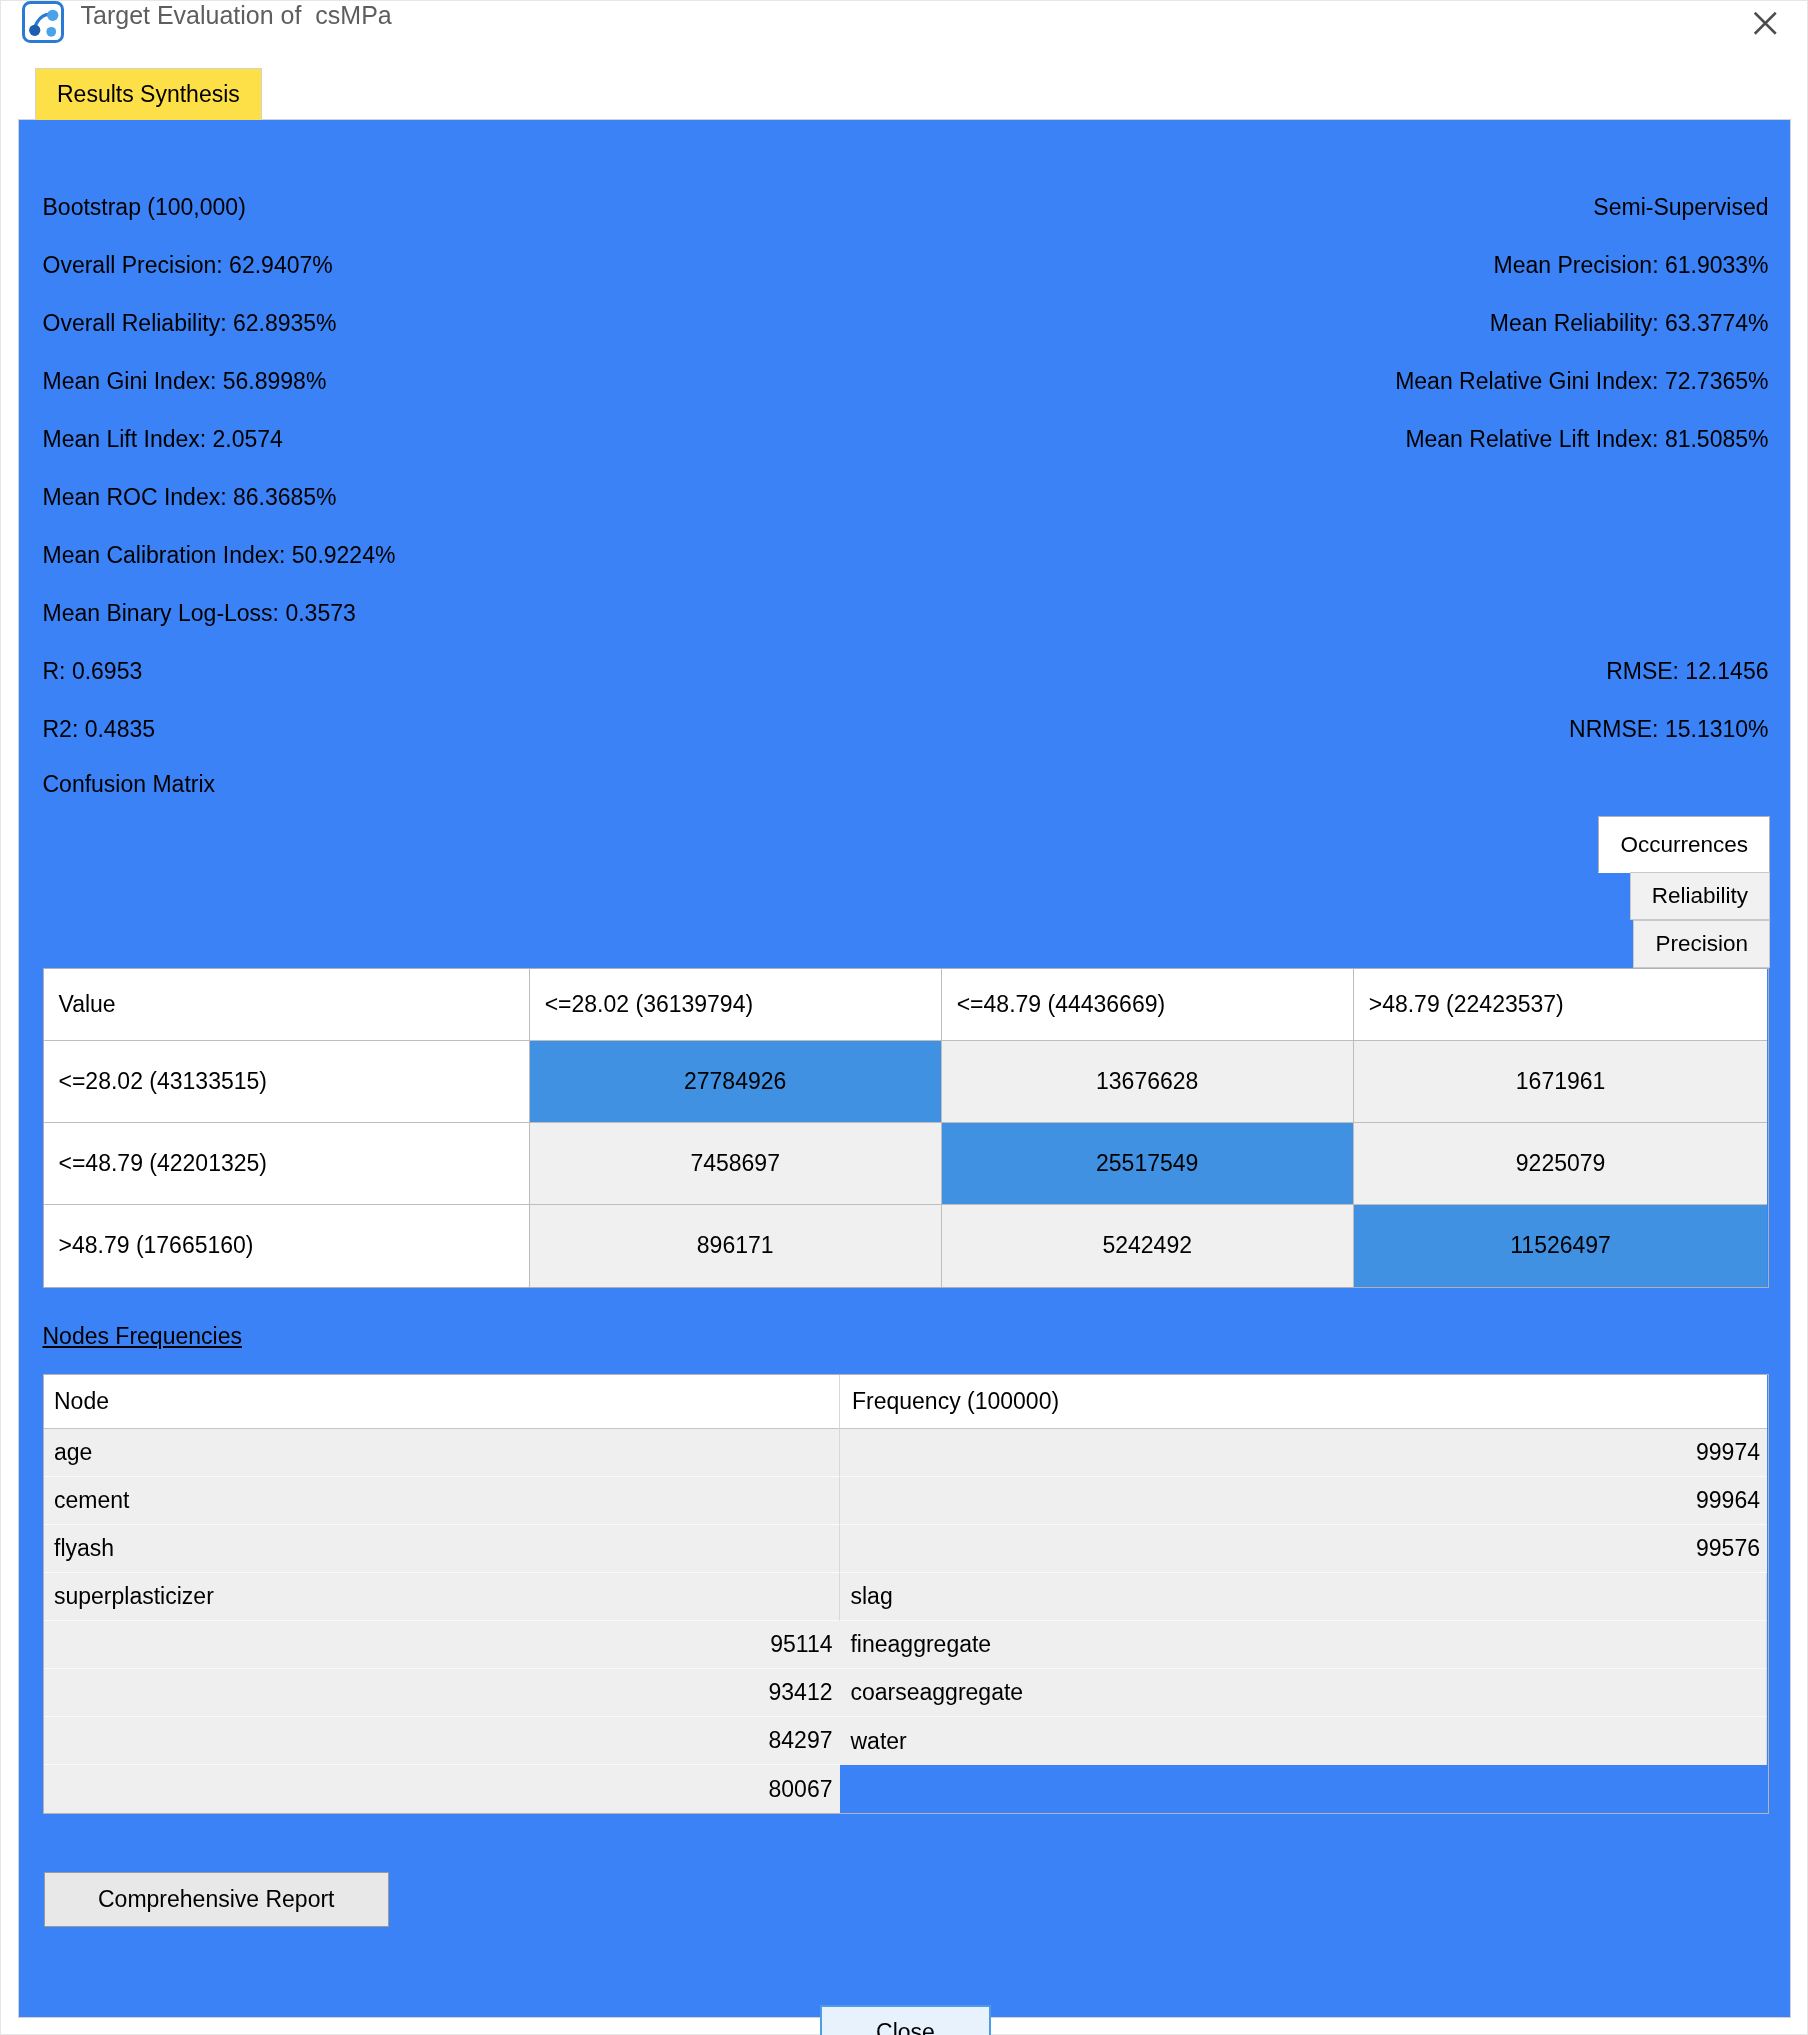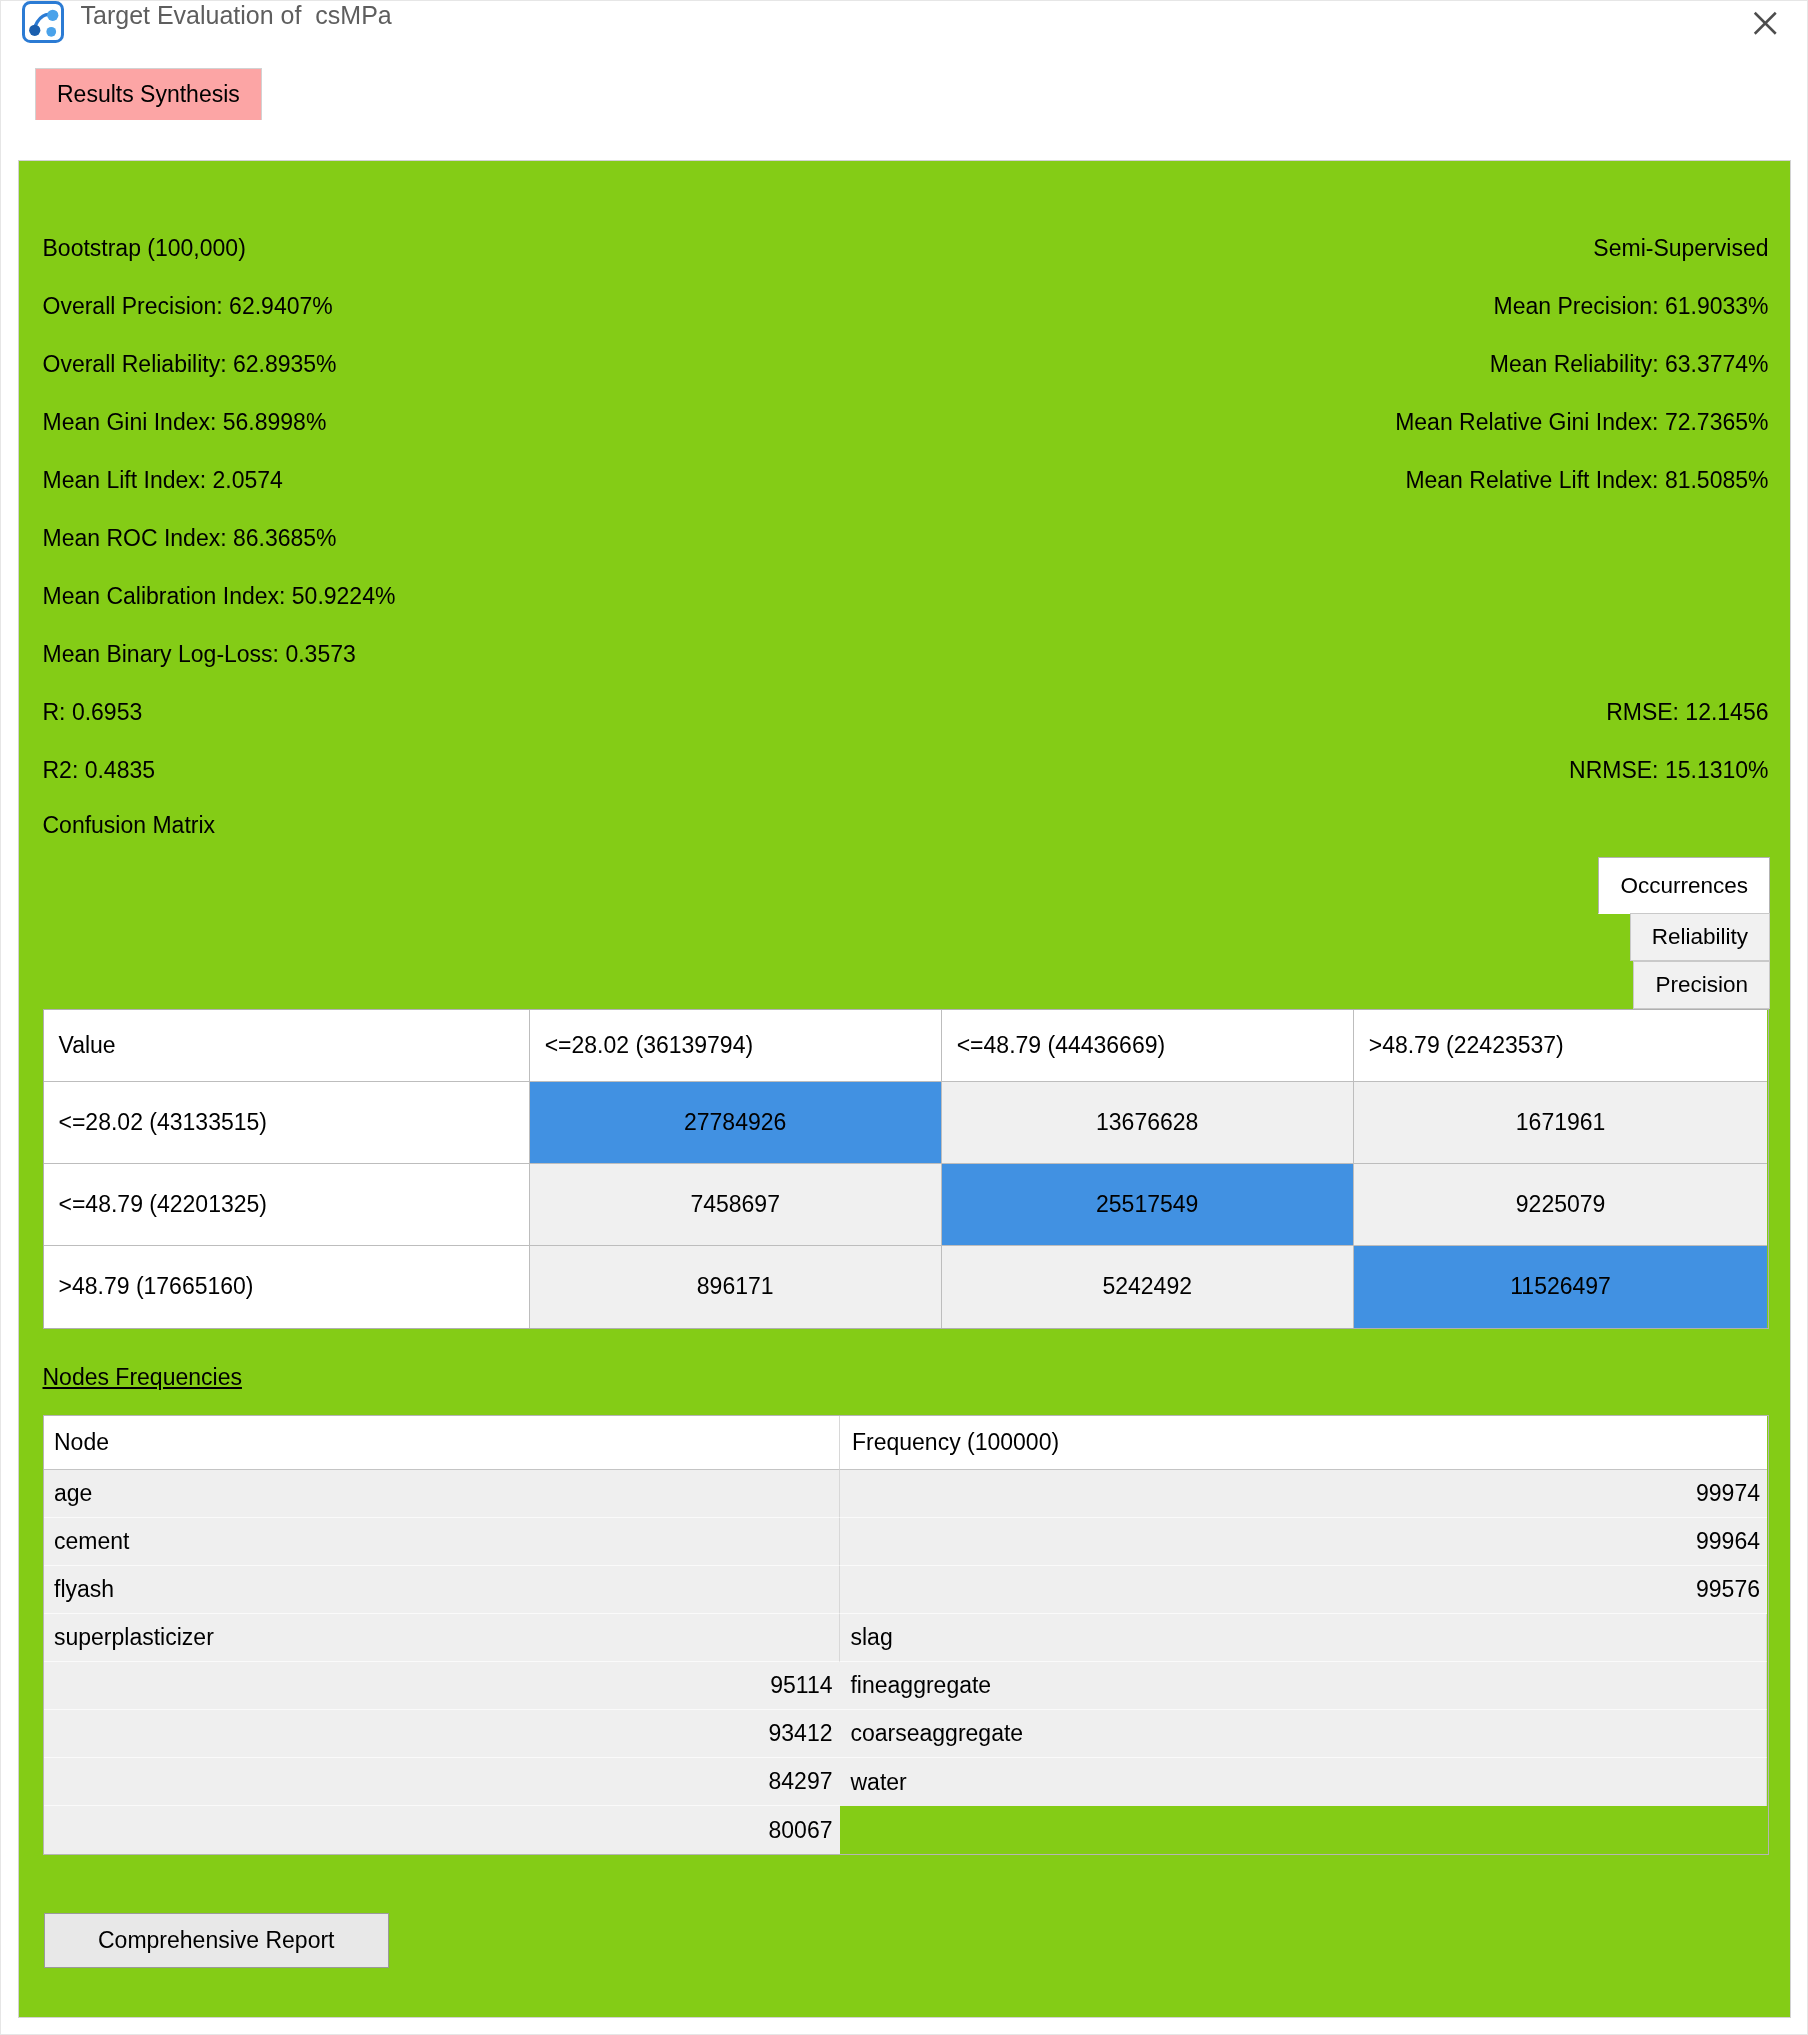--- a/index.html
+++ b/index.html
@@ -36,34 +36,33 @@
     width:45px; height:45px;
     display:flex; align-items:center; justify-content:center;
     cursor:pointer;
   }
   .close-x svg { width:28.5px; height:28.5px; }
   
   .main-tab {
     position:absolute;
     left:34px; top:67px; height:52px;
     padding:0 21px;
-    background:#fca5a5;
+    background:#fde047;
     border:1.5px solid #d2d2d2;
     border-bottom:none;
     display:flex; align-items:center;
     font-size:23px;
     z-index:3;
   }
   
   .frame {
     position:absolute;
     left:16.5px; right:16.5px; top:118px; bottom:16.5px;
     border:1.5px solid #d2d2d2;
-    background:#84cc16;
-    margin-top:41px;
+    background:#3b82f6;
   }
   .content {
     position:absolute; inset:0;
     padding:58px 21px 0 24px;
   }
   
   .stat-row { display:flex; height:58px; align-items:center; }
   .stat-left { width:558px; flex:0 0 auto; }
   .stat-right { flex:1;text-align:right; }
   .section-label { height:46px; display:flex; align-items:center; margin-top:3px; }

